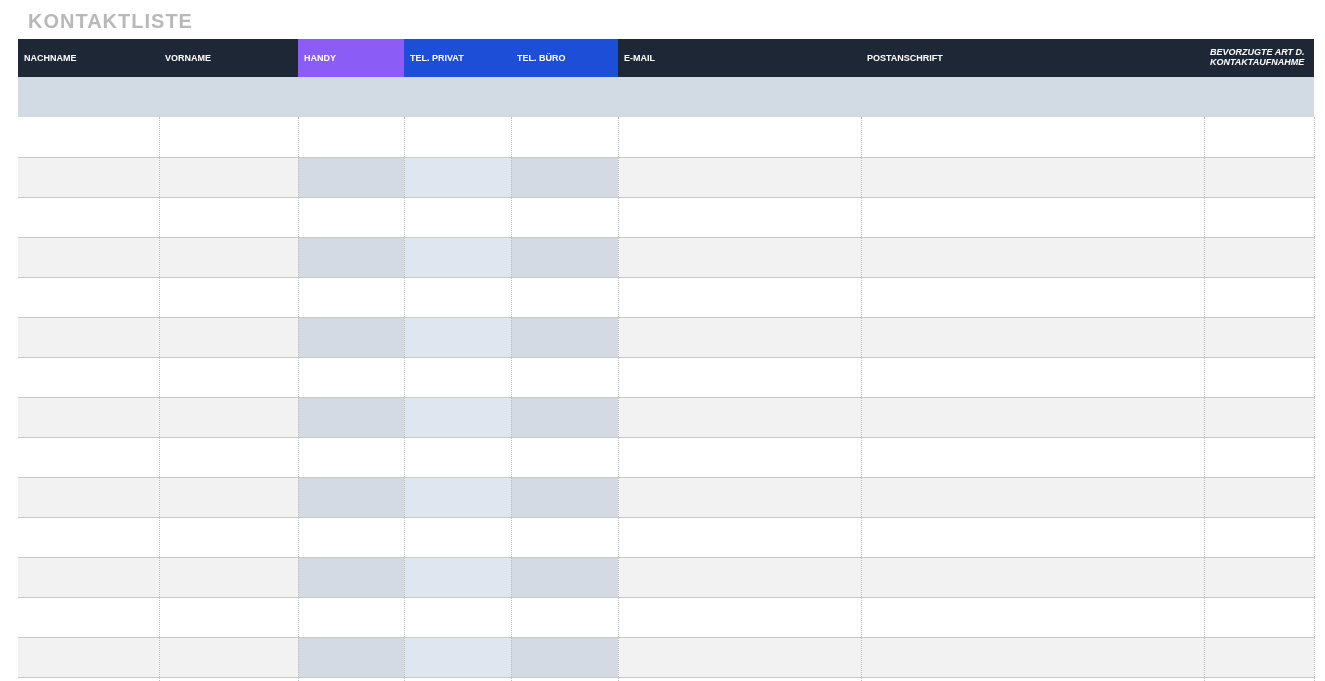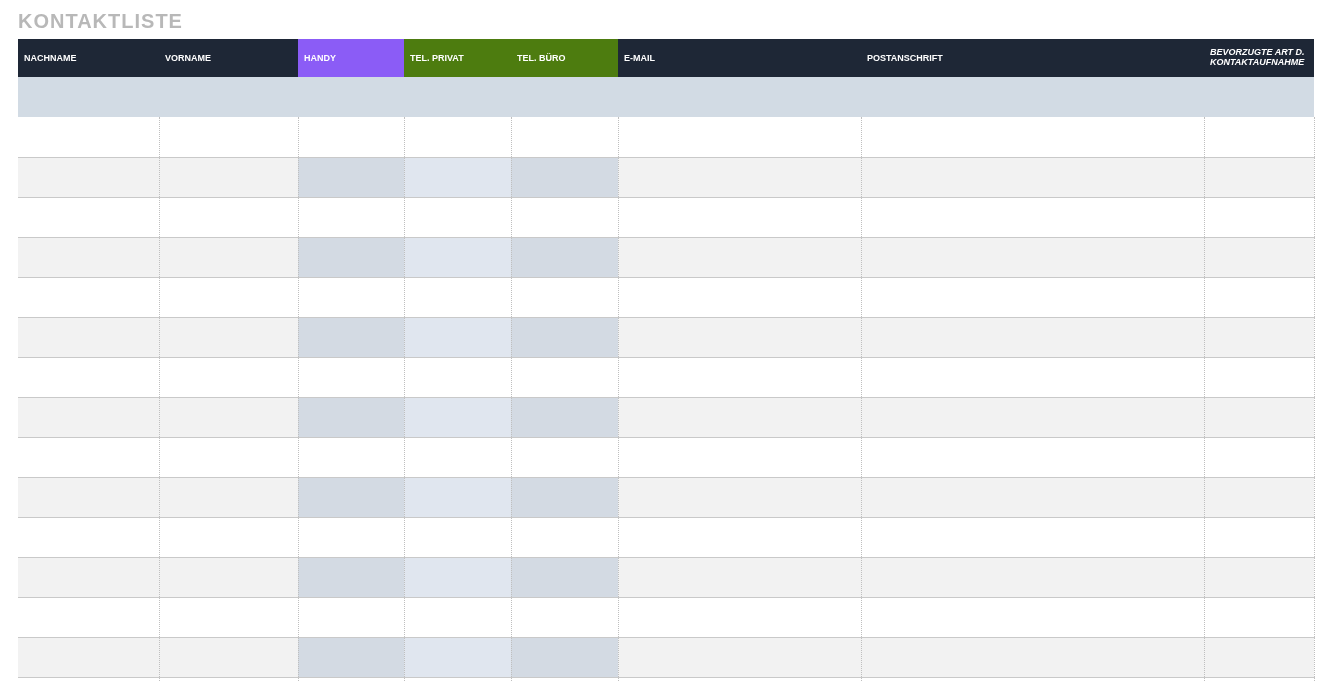--- a/index.html
+++ b/index.html
@@ -8,21 +8,21 @@
     padding: 10px 10px 0 18px;
     font-family: Arial, Helvetica, sans-serif;
     background: #ffffff;
     width: 1325px;
   }
   .title {
     font-size: 20px;
     font-weight: 800;
     letter-spacing: 1px;
     color: #b8b8b8;
-    margin: 0 0 6px 0;
+    margin: 0 0 6px 10px;
   }
   table {
     border-collapse: collapse;
     width: 1296px;
     table-layout: fixed;
   }
   thead th {
     background: #1e2736;
     color: #ffffff;
     font-size: 9px;
@@ -31,21 +31,21 @@
     vertical-align: middle;
     padding: 8px 6px;
     text-transform: uppercase;
     border: none;
     height: 38px;
   }
   thead th.accent-dark {
     background: #8b5cf6;
   }
   thead th.accent-mid {
-    background: #4d7c0f;
+    background: #1d4ed8;
   }
   thead th.last {
     line-height: 1.1;
     font-style: italic;
   }
   
   .header-underline td {
     height: 4px;
     padding:0;
     background:#d2dbe4;

